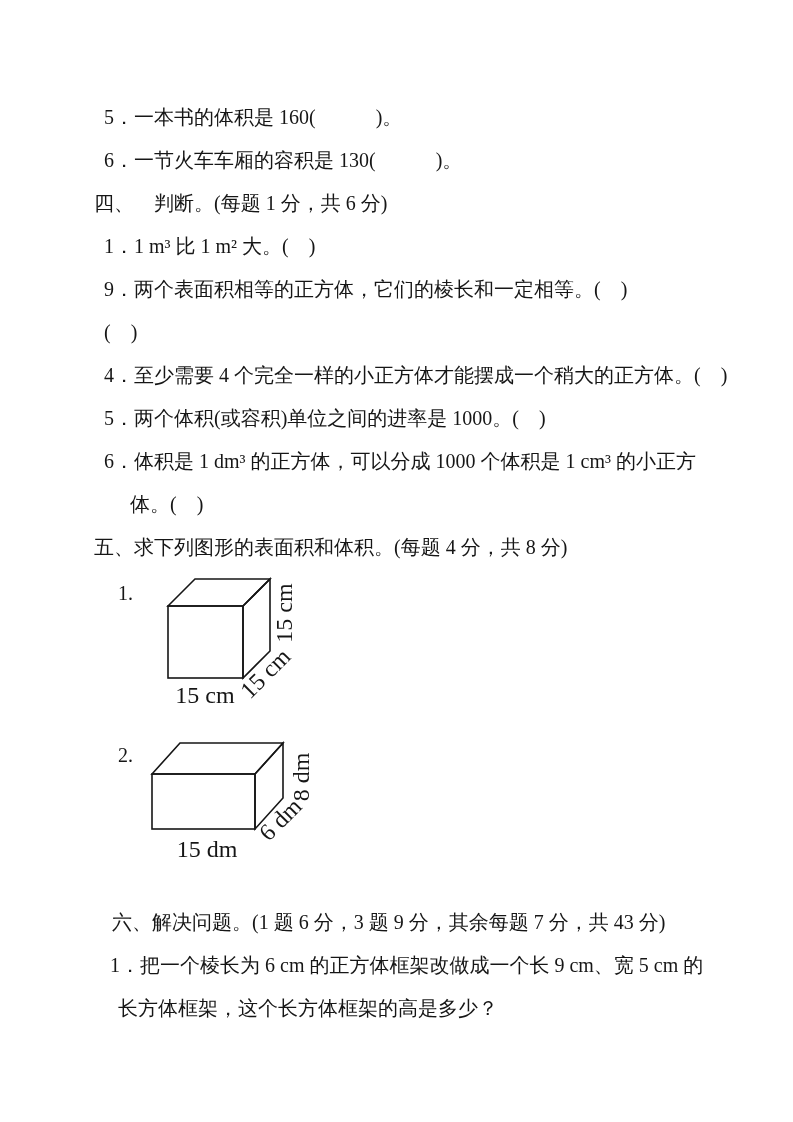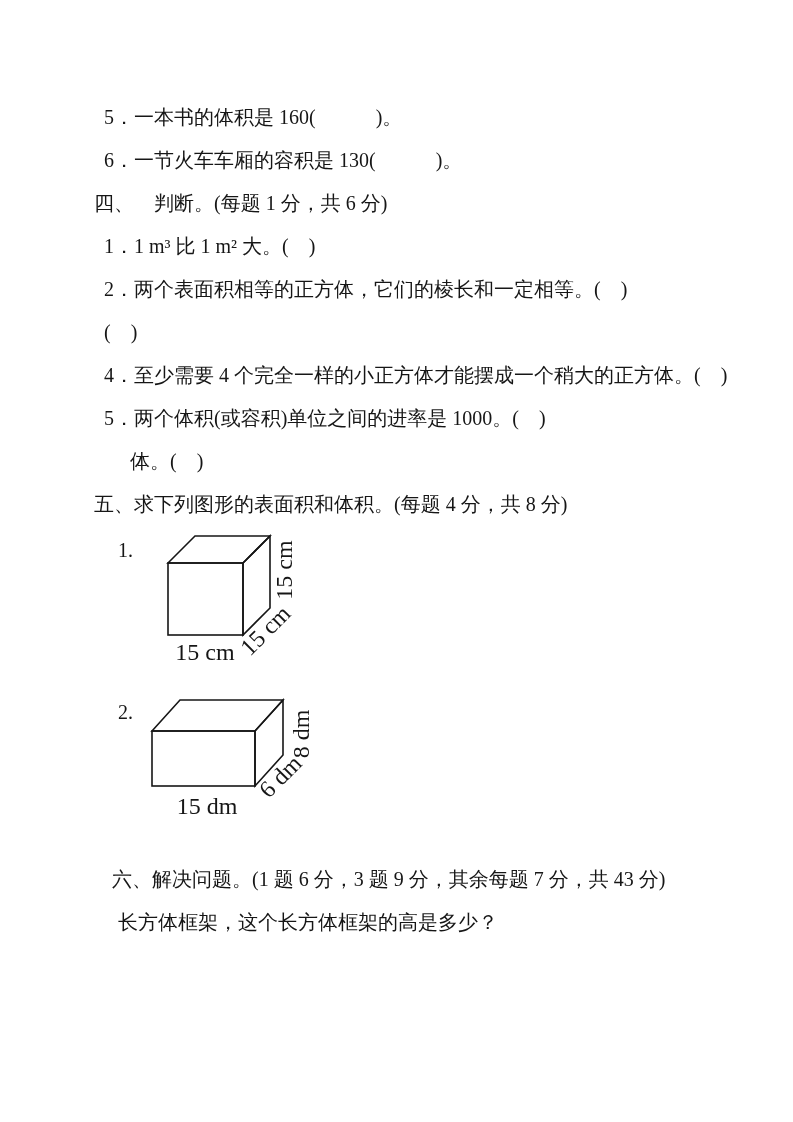--- a/index.html
+++ b/index.html
@@ -51,34 +51,35 @@
   <div class="row indent-item">5．一本书的体积是 160(　　　)。</div>
   <div class="row indent-item">6．一节火车车厢的容积是 130(　　　)。</div>
 
   <div class="row">四、　判断。(每题 1 分，共 6 分)</div>
 
   <div class="row judge indent-item">
     <span>1．1 m³ 比 1 m² 大。</span>
     <span class="paren">(　)</span>
   </div>
   <div class="row judge indent-item">
-    <span>2．两个表面积相等的正方体，它们的棱长和一定相等。</span>
+    <span>9．两个表面积相等的正方体，它们的棱长和一定相等。</span>
     <span class="paren">(　)</span>
   </div>
   <div class="row judge indent-item">
     <span class="paren">(　)</span>
   </div>
   <div class="row judge indent-item">
     <span>4．至少需要 4 个完全一样的小正方体才能摆成一个稍大的正方体。</span>
     <span class="paren">(　)</span>
   </div>
   <div class="row judge indent-item">
     <span>5．两个体积(或容积)单位之间的进率是 1000。</span>
     <span class="paren">(　)</span>
   </div>
+  <div class="row indent-item">6．体积是 1 dm³ 的正方体，可以分成 1000 个体积是 1 cm³ 的小正方</div>
   <div class="row judge indent-item">
     <span class="indent-cont">体。</span>
     <span class="paren">(　)</span>
   </div>
 
   <div class="row">五、求下列图形的表面积和体积。(每题 4 分，共 8 分)</div>
 
   <svg class="fig fig1" width="330" height="152" viewBox="0 0 330 152">
     <text class="fignum" x="10" y="27">1.</text>
 
@@ -95,15 +96,16 @@
 
     <rect x="44" y="37" width="103" height="55"></rect>
     <polygon points="44,37 72,6 175,6 147,37"></polygon>
     <polygon points="147,37 175,6 175,61 147,92"></polygon>
     <text class="dim" x="99" y="120" text-anchor="middle">15 dm</text>
     <text class="dim" text-anchor="middle" transform="translate(178,88) rotate(-45)">6 dm</text>
     <text class="dim" text-anchor="middle" transform="translate(201,40) rotate(-90)">8 dm</text>
   </svg>
 
   <div class="row sec6-head">六、解决问题。(1 题 6 分，3 题 9 分，其余每题 7 分，共 43 分)</div>
+  <div class="row sec6-item">1．把一个棱长为 6 cm 的正方体框架改做成一个长 9 cm、宽 5 cm 的</div>
   <div class="row sec6-cont">长方体框架，这个长方体框架的高是多少？</div>
 
 </div>
 
 </body></html>

